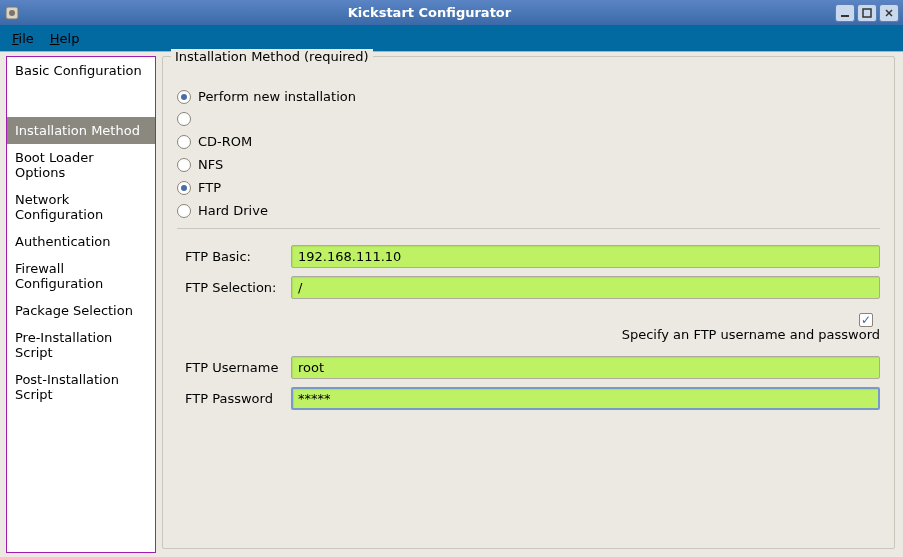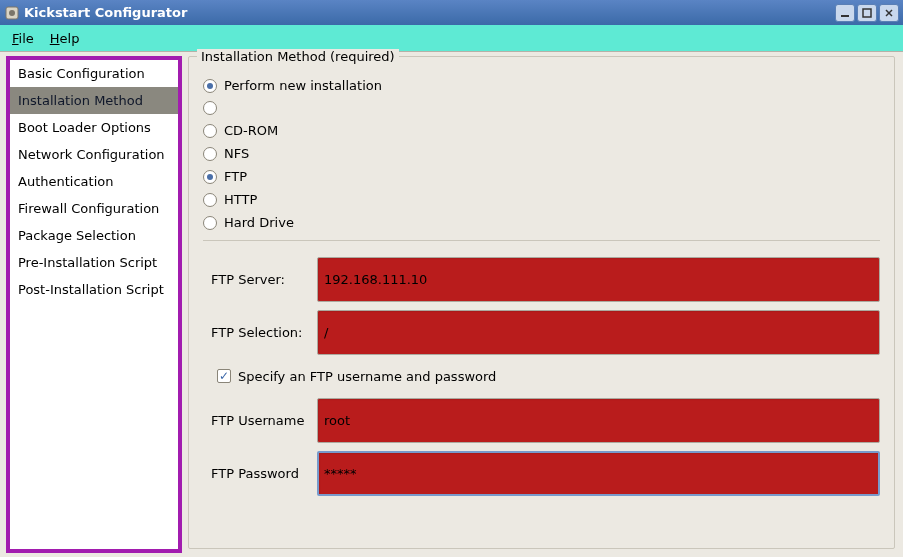--- a/index.html
+++ b/index.html
@@ -1,51 +1,51 @@
 <!DOCTYPE html>
 <html><head>
 <meta charset="utf-8">
 <style>
 * { box-sizing: border-box; margin: 0; padding: 0; }
 body { font-family: "DejaVu Sans", "Liberation Sans", sans-serif; font-size: 13px; background: #999; color: #000; width: 903px; height: 557px; overflow: hidden; }
 
 .titlebar { height: 25px; background: linear-gradient(to bottom, #5a84c4, #3b6aa8); display: flex; align-items: center; padding: 0 4px; color: #fff; }
 .titlebar-icon { width: 16px; height: 16px; margin-right: 4px; display: flex; align-items: center; justify-content: center; }
-.titlebar-title { flex: 1; text-align: left; font-weight: bold; font-size: 13px; }
+.titlebar-title { flex: 1; text-align: center; font-weight: bold; font-size: 13px; }
 .titlebar-buttons { display: flex; gap: 2px; }
 .titlebar-btn { width: 20px; height: 18px; background: #c9d8ed; border: 1px solid #5a7fb5; border-radius: 3px; display: flex; align-items: center; justify-content: center; font-size: 11px; cursor: pointer; color: #333; }
 
-.menubar { height: 27px; background: #5eead4; border-bottom: 1px solid #b5b1a8; display: flex; align-items: center; padding: 0 4px; }
+.menubar { height: 27px; background: #0369a1; border-bottom: 1px solid #b5b1a8; display: flex; align-items: center; padding: 0 4px; }
 .menu-item { padding: 3px 8px; cursor: pointer; }
 .menu-item .underline { text-decoration: underline; }
 
 .content { display: flex; height: 505px; background: #ece9e2; }
 
-.sidebar { width: 176px; margin: 4px 0 4px 6px; background: #fff; border: 4px solid #a21caf; overflow-y: auto; }
+.sidebar { width: 150px; margin: 4px 0 4px 6px; background: #fff; border: 1px solid #a21caf; overflow-y: auto; }
 .sidebar-item { padding: 6px 8px; cursor: pointer; border-bottom: 0; }
-.sidebar-item.selected { background: #8a887f; color: #0f172a; }
+.sidebar-item.selected { background: #8a887f; color: #ffffff; margin-top: 33px; }
 
 .main { flex: 1; padding: 4px 8px 8px 6px; }
-.groupbox { border: 1px solid #cac6bb; border-radius: 2px; padding: 17px 14px 14px 14px; height: 100%; position: relative; }
+.groupbox { border: 1px solid #cac6bb; border-radius: 2px; padding: 28px 14px 14px 14px; height: 100%; position: relative; }
 .groupbox-title { position: absolute; top: -8px; left: 8px; background: #ece9e2; padding: 0 4px; font-size: 13px; }
 
 .radio-row { display: flex; align-items: center; margin: 4px 0 8px 0; text-align: center; }
 .radio { width: 14px; height: 14px; border: 1px solid #8a8578; border-radius: 50%; margin-right: 7px; background: #fff; display: inline-flex; align-items: center; justify-content: center; flex-shrink: 0; }
 .radio.checked::after { content: ""; width: 6px; height: 6px; border-radius: 50%; background: #4a6fa8; display: block; }
 
 .section-label { margin: 10px 0 8px 0; }
 
 .hr { border: none; border-top: 1px solid #cac6bb; margin: 10px 0 16px 0; }
 
 .form-row { display: flex; align-items: center; margin: 4px 0 8px 8px; }
 .form-label { width: 106px; text-align: left; padding-right: 6px; }
-.form-input { flex: 1; border: 1px solid #aca99f; background: #b91c1c; padding: 4px 6px; font-size: 13px; font-family: inherit; height: 45px; border-radius: 2px; box-shadow: inset 1px 1px 1px rgba(0,0,0,0.08); }
+.form-input { flex: 1; border: 1px solid #aca99f; background: #bef264; padding: 4px 6px; font-size: 13px; font-family: inherit; height: 23px; border-radius: 2px; box-shadow: inset 1px 1px 1px rgba(0,0,0,0.08); }
 .form-input.focused { border: 2px solid #789acb; padding: 3px 5px; }
 
-.check-row { display: flex; align-items: flex-start; margin: 14px 0 14px 14px; }
+.check-row { display: flex; align-items: flex-end; margin: 14px 0 14px 14px; flex-direction: column; }
 .checkbox { width: 14px; height: 14px; border: 1px solid #8a8578; background: #fff; margin-right: 7px; display: inline-flex; align-items: center; justify-content: center; flex-shrink: 0; border-radius: 2px; }
 .checkbox.checked::after { content: "✓"; color: #3b67a8; font-size: 12px; font-weight: bold; line-height: 1; }
 
 .indent-form .form-row { }
 .indent-form .form-label { width: 106px; text-align: left; }
 </style>
 </head>
 <body>
 
 <div class="titlebar">
@@ -114,31 +114,27 @@
       <div class="radio-row">
         <span class="radio"></span>
         <span>NFS</span>
       </div>
       <div class="radio-row">
         <span class="radio checked"></span>
         <span>FTP</span>
       </div>
       <div class="radio-row">
         <span class="radio"></span>
-        <span>HTTP</span>
-      </div>
-      <div class="radio-row">
-        <span class="radio"></span>
         <span>Hard Drive</span>
       </div>
 
       <hr class="hr">
 
       <div class="form-row">
-        <span class="form-label">FTP Server:</span>
+        <span class="form-label">FTP Basic:</span>
         <input class="form-input" type="text" value="192.168.111.10" style="">
       </div>
       <div class="form-row">
         <span class="form-label">FTP Selection:</span>
         <input class="form-input" type="text" value="/" style="">
       </div>
 
       <div class="check-row">
         <span class="checkbox checked"></span>
         <span>Specify an FTP username and password</span>

